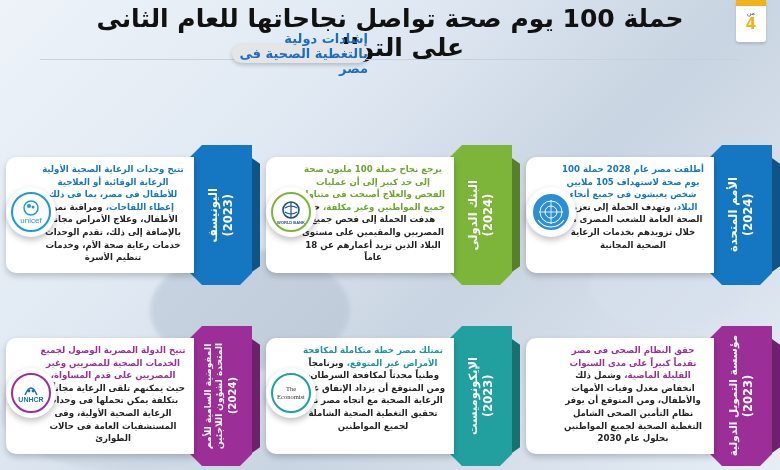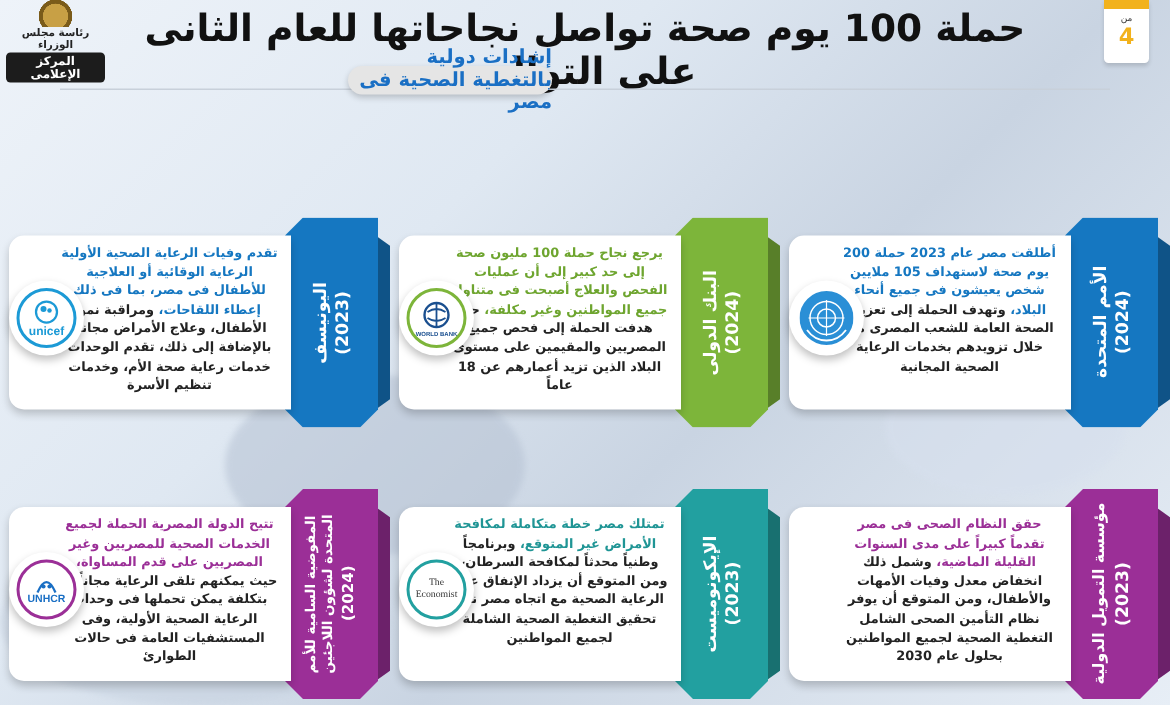--- a/index.html
+++ b/index.html
@@ -85,44 +85,39 @@
   }
 </style>
 </head>
 <body>
 
 <div class="bg-blob" style="left:150px;top:250px;width:200px;height:120px;background:#b6c2d3;"></div>
 <div class="bg-blob" style="left:0;top:360px;width:260px;height:110px;background:#c7d2e0;"></div>
 <div class="bg-blob" style="left:590px;top:240px;width:160px;height:90px;background:#d7e0ee;"></div>
 
 <div class="header">
-  <div class="logo">
-    <div class="eagle"></div>
-    <span class="l1">رئاسة مجلس الوزراء</span>
-    <span class="l2">المركز الإعلامى</span>
-  </div>
   <div class="title">حملة 100 يوم صحة تواصل نجاحاتها للعام الثانى على التوالى</div>
   <div class="page-tag">
     <span class="of">من</span>
     <span class="num">4</span>
   </div>
   <div class="subtitle-line"></div>
   <div class="pill" style="left:232px;width:136px;">إشادات دولية بالتغطية الصحية فى مصر</div>
 </div>
 
 <div class="card" style="left:522px;top:145px;">
   <div class="banner-shade" style="background:#1577c1;"></div>
   <div class="banner" style="background:#1577c1;">
     <div class="banner-text">
       <span class="banner-name">الأمم المتحدة</span>
       <span class="banner-year">(2024)</span>
     </div>
   </div>
   <div class="panel">
-    <span class="hl" style="color:#1577c1;">أطلقت مصر عام 2023 حملة 200 يوم صحة لاستهداف 105 ملايين شخص يعيشون فى جميع أنحاء البلاد،</span><span> وتهدف الحملة إلى تعزيز الصحة العامة للشعب المصرى من خلال تزويدهم بخدمات الرعاية الصحية المجانية</span>
+    <span class="hl" style="color:#1577c1;">أطلقت مصر عام 2028 حملة 100 يوم صحة لاستهداف 105 ملايين شخص يعيشون فى جميع أنحاء البلاد،</span><span> وتهدف الحملة إلى تعزيز الصحة العامة للشعب المصرى من خلال تزويدهم بخدمات الرعاية الصحية المجانية</span>
   </div>
   <div class="badge">
     <div class="badge-inner" style="border-color:#fff;background:radial-gradient(circle,#fff 0 18%,#2a8fd6 19% 100%);">
       <svg width="36" height="36" viewBox="0 0 36 36">
           <circle cx="18" cy="18" r="17" fill="#2a8fd6"></circle>
           <circle cx="18" cy="18" r="11" fill="none" stroke="#fff" stroke-width="1"></circle>
           <circle cx="18" cy="18" r="6" fill="none" stroke="#fff" stroke-width="1"></circle>
           <line x1="18" y1="6" x2="18" y2="30" stroke="#fff" stroke-width=".8"></line>
           <line x1="6" y1="18" x2="30" y2="18" stroke="#fff" stroke-width=".8"></line>
           <path d="M5 26 Q10 33 18 33 Q26 33 31 26" fill="none" stroke="#fff" stroke-width="1.2"></path>
@@ -155,30 +150,30 @@
 
 <div class="card" style="left:2px;top:145px;">
   <div class="banner-shade" style="background:#1577c1;"></div>
   <div class="banner" style="background:#1577c1;">
     <div class="banner-text">
       <span class="banner-name">اليونيسف</span>
       <span class="banner-year">(2023)</span>
     </div>
   </div>
   <div class="panel">
-    <span class="hl" style="color:#1577c1;">تقدم وفيات الرعاية الصحية الأولية الرعاية الوقائية أو العلاجية للأطفال فى مصر، بما فى ذلك إعطاء اللقاحات،</span><span> ومراقبة نمو الأطفال، وعلاج الأمراض مجاناً. بالإضافة إلى ذلك، تقدم الوحدات خدمات رعاية صحة الأم، وخدمات تنظيم الأسرة</span>
+    <span class="hl" style="color:#1577c1;">تتيح وحدات الرعاية الصحية الأولية الرعاية الوقائية أو العلاجية للأطفال فى مصر، بما فى ذلك إعطاء اللقاحات،</span><span> ومراقبة نمو الأطفال، وعلاج الأمراض مجاناً. بالإضافة إلى ذلك، تقدم الوحدات خدمات رعاية صحة الأم، وخدمات تنظيم الأسرة</span>
   </div>
   <div class="badge">
     <div class="badge-inner" style="border-color:#1c9ad6;">
       <svg width="18" height="16" viewBox="0 0 18 16">
           <circle cx="9" cy="8" r="7" fill="none" stroke="#1c9ad6" stroke-width="1.5"></circle>
           <circle cx="7" cy="6" r="2" fill="#1c9ad6"></circle>
           <circle cx="11" cy="7" r="1.5" fill="#1c9ad6"></circle>
         </svg>
-      <span style="font-size:8px;color:#1c9ad6;font-weight:bold;">unicef</span>
+      <span style="font-size:8px;color:#1c9ad6;font-weight:normal;">unicef</span>
     </div>
   </div>
 </div>
 
 <div class="card" style="left:522px;top:326px;">
   <div class="banner-shade" style="background:#9b2f97;"></div>
   <div class="banner" style="background:#9b2f97;">
     <div class="banner-text">
       <span class="banner-name" style="font-size:10.5px;">مؤسسة التمويل الدولية</span>
       <span class="banner-year">(2023)</span>
@@ -209,21 +204,21 @@
 
 <div class="card" style="left:2px;top:326px;">
   <div class="banner-shade" style="background:#9b2f97;"></div>
   <div class="banner" style="background:#9b2f97;">
     <div class="banner-text">
       <span class="banner-name" style="font-size:9px;line-height:11px;">المفوضية السامية للأمم المتحدة لشؤون اللاجئين</span>
       <span class="banner-year" style="font-size:10px;">(2024)</span>
     </div>
   </div>
   <div class="panel">
-    <span class="hl" style="color:#9b2f97;">تتيح الدولة المصرية الحملة لجميع الخدمات الصحية للمصريين وغير المصريين على قدم المساواة،</span><span> حيث يمكنهم تلقى الرعاية مجاناً أو بتكلفة يمكن تحملها فى وحدات الرعاية الصحية الأولية، وفى المستشفيات العامة فى حالات الطوارئ</span>
+    <span class="hl" style="color:#9b2f97;">تتيح الدولة المصرية الوصول لجميع الخدمات الصحية للمصريين وغير المصريين على قدم المساواة،</span><span> حيث يمكنهم تلقى الرعاية مجاناً أو بتكلفة يمكن تحملها فى وحدات الرعاية الصحية الأولية، وفى المستشفيات العامة فى حالات الطوارئ</span>
   </div>
   <div class="badge">
     <div class="badge-inner" style="border-color:#9b2f97;">
       <svg width="16" height="12" viewBox="0 0 16 12">
           <path d="M2 11 Q8 -3 14 11" fill="none" stroke="#1a6fc4" stroke-width="1.5"></path>
           <circle cx="6" cy="7" r="1.4" fill="#1a6fc4"></circle>
           <circle cx="10" cy="7" r="1.4" fill="#1a6fc4"></circle>
         </svg>
       <span style="font-size:7px;color:#1a6fc4;">UNHCR</span>
     </div>

